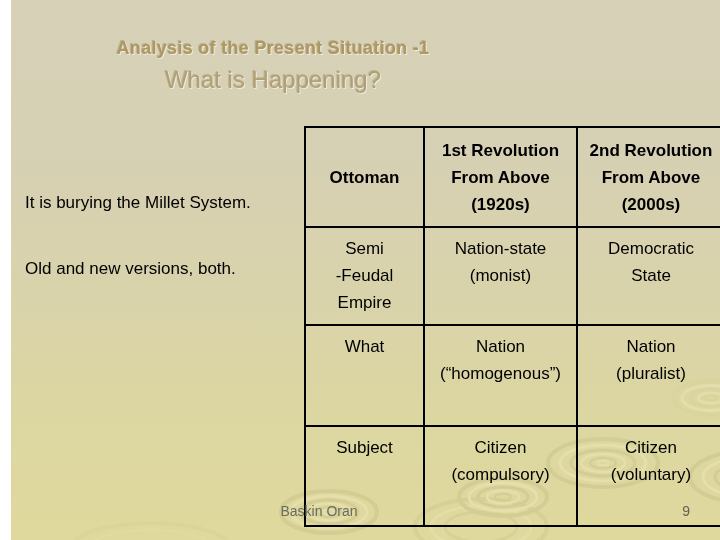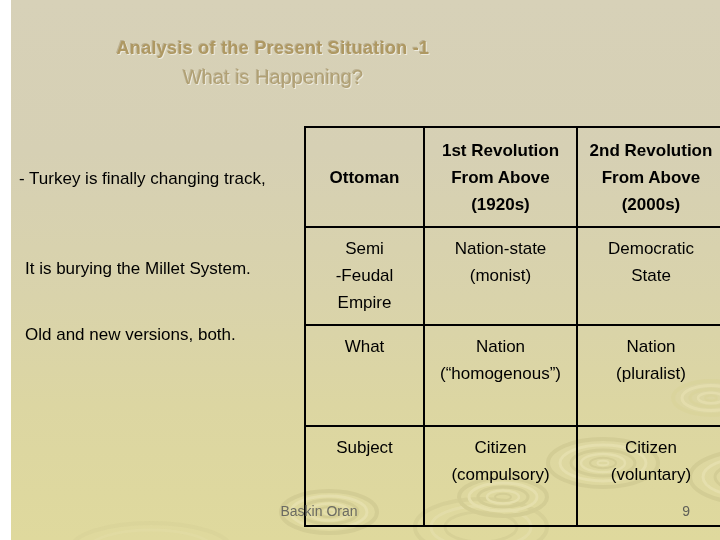--- a/index.html
+++ b/index.html
@@ -33,21 +33,21 @@
   }
   .slide-title {
     font-size: 18px;
     font-weight: 700;
     letter-spacing: 0.3px;
     color: #ae9862;
     text-shadow: 1px 1px 0 rgba(255,255,255,0.55), -1px -1px 0 rgba(125,104,60,0.30);
   }
   .slide-subtitle {
     margin-top: 7px;
-    font-size: 20px;
+    font-size: 24px;
     font-weight: 400;
     color: #b0a074;
     text-shadow: 1px 1px 0 rgba(255,255,255,0.55), -1px -1px 0 rgba(125,104,60,0.28);
   }
 
   .left-text {
     position: absolute;
     left: 8px;
     top: 124px;
     width: 288px;
@@ -178,21 +178,20 @@
       </g>
     </g>
   </svg>
 
   <div class="title-block">
     <div class="slide-title">Analysis of the Present Situation -1</div>
     <div class="slide-subtitle">What is Happening?</div>
   </div>
 
   <div class="left-text">
-    <div class="line ind-0">- Turkey is finally changing track,</div>
     <div class="line ind-1 gap-a">It is burying the Millet System.</div>
     <div class="line ind-1">Old and new versions, both.</div>
     
     
     
     
   </div>
 
   <table class="matrix">
     <colgroup>

